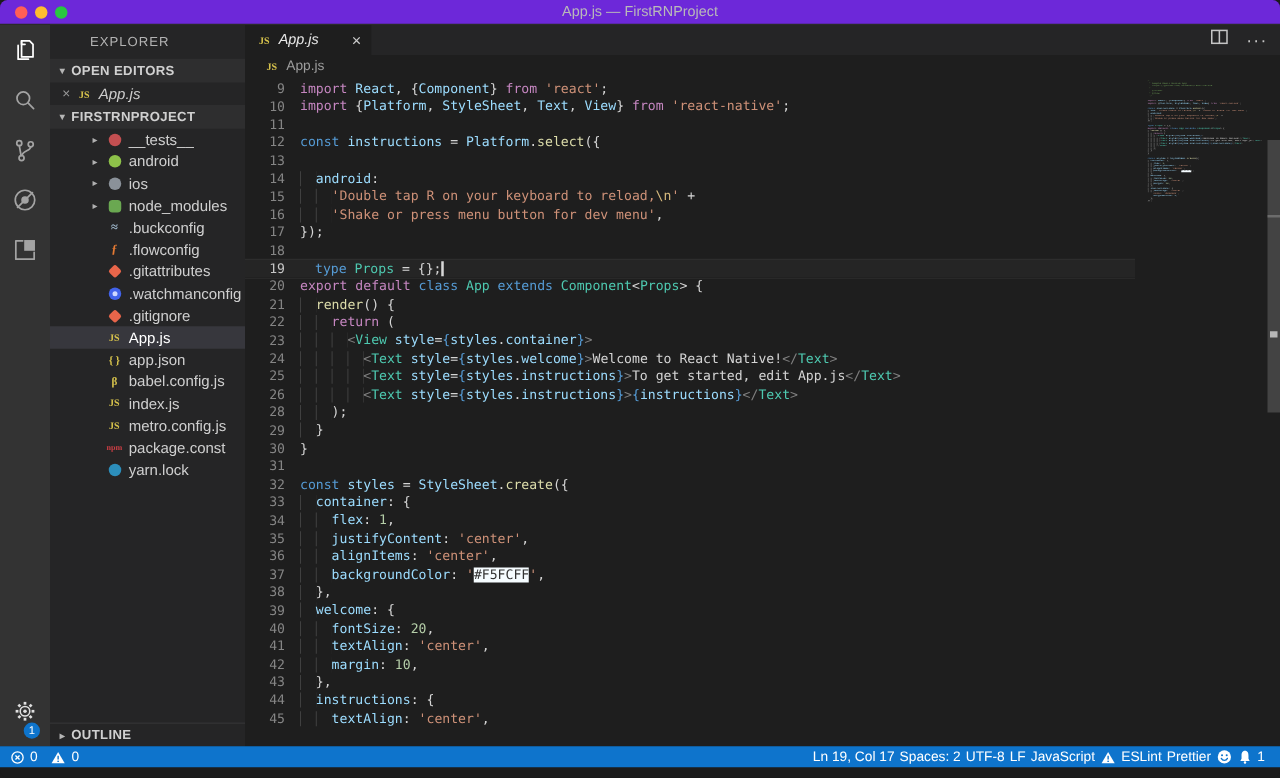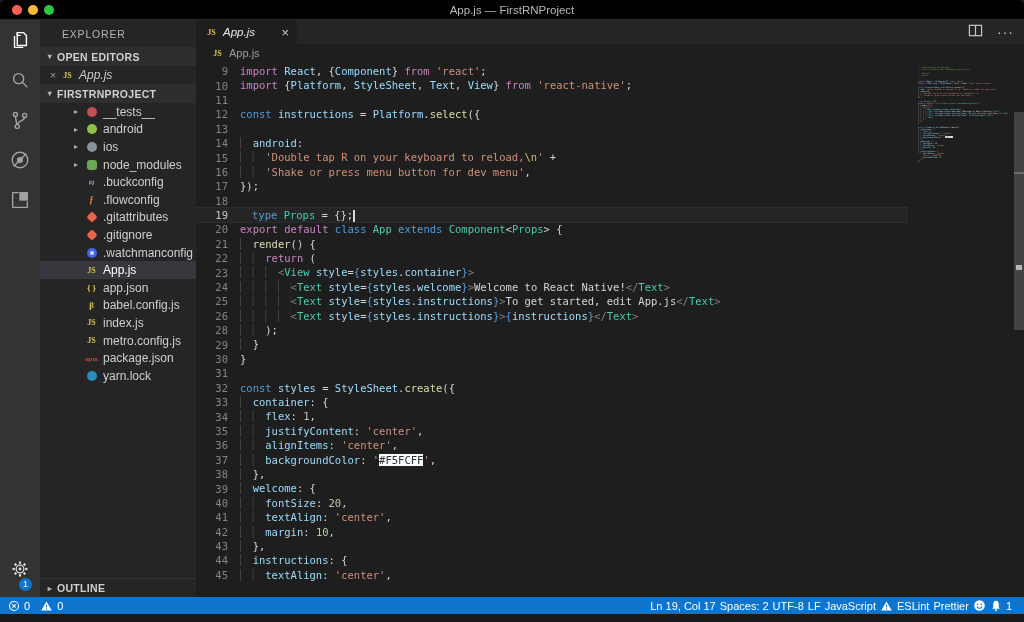--- a/index.html
+++ b/index.html
@@ -1,39 +1,39 @@
 <!DOCTYPE html>
 <html><head>
 <meta charset="utf-8">
 <style>
   * { margin:0; padding:0; box-sizing:border-box; }
   html,body { background:#1b1b1b; }
   body { font-family:"Liberation Sans", sans-serif; -webkit-font-smoothing:antialiased; }
   #window { position:relative; width:1024px; height:622px; background:#1b1b1b; overflow:hidden; border-radius:6px; }
 
   
-  #titlebar { position:absolute; top:0; left:0; right:0; height:20px; background:#000000; border-bottom:1px solid #2b2b2b; }
+  #titlebar { position:absolute; top:0; left:0; right:0; height:20px; background:#6d28d9; border-bottom:1px solid #2b2b2b; }
   .traffic { position:absolute; top:5px; width:10px; height:10px; border-radius:50%; }
   .tl-red{left:12px; background:#ff5f57;} .tl-yellow{left:28px; background:#febc2e;} .tl-green{left:44px; background:#28c840;}
   #window-title { position:absolute; top:0; left:0; right:0; height:20px; line-height:20px; text-align:center; font-size:11.5px; color:#b9b9b9; }
 
   
   #main { position:absolute; top:20px; left:0; right:0; height:577px; display:flex; }
 
   
   #activitybar { width:40px; background:#333333; position:relative; display:flex; flex-direction:column; align-items:center; }
   .act-item { width:40px; height:40px; display:flex; align-items:center; justify-content:center; opacity:.55; cursor:pointer; }
   .act-item.active { opacity:1; }
   .act-item svg { stroke:#ffffff; fill:none; stroke-width:1.4; }
   #settings-item { position:absolute; bottom:8px; left:0; width:40px; height:40px; display:flex; align-items:center; justify-content:center; opacity:.85; }
   #settings-badge { position:absolute; bottom:6px; left:19px; min-width:13px; height:13px; border-radius:7px; background:#0e74cc; color:#fff; font-size:9px; line-height:13px; text-align:center; }
 
   
   #sidebar { width:156px; background:#252526; position:relative; color:#cccccc; overflow:hidden; }
-  #sidebar-title { height:27px; line-height:29px; padding-left:22px; font-size:10.5px; letter-spacing:.8px; color:#b3b3b3; }
+  #sidebar-title { height:27px; line-height:29px; padding-left:32px; font-size:10.5px; letter-spacing:.8px; color:#b3b3b3; }
   .section-head { height:19px; display:flex; align-items:center; font-size:10.5px; font-weight:bold; color:#d0d0d0; letter-spacing:.3px; cursor:pointer; background:#2e2e2f; }
   .section-head .twisty { width:14px; text-align:center; font-size:8px; color:#b5b5b5; margin-left:3px; }
   #open-editor-row { height:18px; display:flex; align-items:center; font-size:12px; cursor:pointer; }
   #open-editor-row .close-x { width:14px; margin-left:6px; text-align:center; color:#9a9a9a; font-size:11px; }
   .fi { width:15px; margin-right:4px; text-align:center; font-weight:bold; flex:none; display:inline-flex; justify-content:center; align-items:center;font-family:Liberation Serif, serif; }
   .fi-js { color:#d6c24c; font-size:8px; letter-spacing:0; }
   .italic { font-style:italic; }
   #file-tree { }
   .tree-row { height:17.6px; display:flex; align-items:center; font-size:12px; color:#cfcfcf; cursor:pointer; padding-left:44px; position:relative; }
   .tree-row .twisty { position:absolute; left:30px; width:12px; font-size:8px; color:#b0b0b0; text-align:center; }
@@ -209,32 +209,32 @@
             <span>.flowconfig</span>
           </div>
           <div class="tree-row">
             <span class="fi">
               <span class="dot" style="background:#e8654a;transform:rotate(45deg);width:8px;height:8px;border-radius:2px"></span>
             </span>
             <span>.gitattributes</span>
           </div>
           <div class="tree-row">
             <span class="fi">
-              <span class="dot" style="background:#e8654a;transform:rotate(45deg);width:8px;height:8px;border-radius:2px"></span>
-            </span>
-            <span>.gitignore</span>
-          </div>
-          <div class="tree-row">
-            <span class="fi">
               <span class="dot round" style="background:#4263eb;position:relative">
                 <span style="position:absolute;left:3px;top:3px;width:4px;height:4px;border-radius:50%;background:#cfd8ff"></span>
               </span>
             </span>
             <span>.watchmanconfig</span>
           </div>
+          <div class="tree-row">
+            <span class="fi">
+              <span class="dot" style="background:#e8654a;transform:rotate(45deg);width:8px;height:8px;border-radius:2px"></span>
+            </span>
+            <span>.gitignore</span>
+          </div>
           <div class="tree-row selected">
             <span class="fi fi-js">JS</span>
             <span>App.js</span>
           </div>
           <div class="tree-row">
             <span class="fi" style="color:#d6c24c;font-size:9px">{ }</span>
             <span>app.json</span>
           </div>
           <div class="tree-row">
             <span class="fi" style="color:#d6c24c;font-size:9px">β</span>
@@ -243,21 +243,21 @@
           <div class="tree-row">
             <span class="fi fi-js">JS</span>
             <span>index.js</span>
           </div>
           <div class="tree-row">
             <span class="fi fi-js">JS</span>
             <span>metro.config.js</span>
           </div>
           <div class="tree-row">
             <span class="fi" style="color:#cc3e44;font-size:6.5px">npm</span>
-            <span>package.json</span>
+            <span>package.const</span>
           </div>
           <div class="tree-row">
             <span class="fi">
               <span class="dot round" style="background:#2c8ebb"></span>
             </span>
             <span>yarn.lock</span>
           </div>
         </div>
 
       <div class="section-head" id="outline-head">

